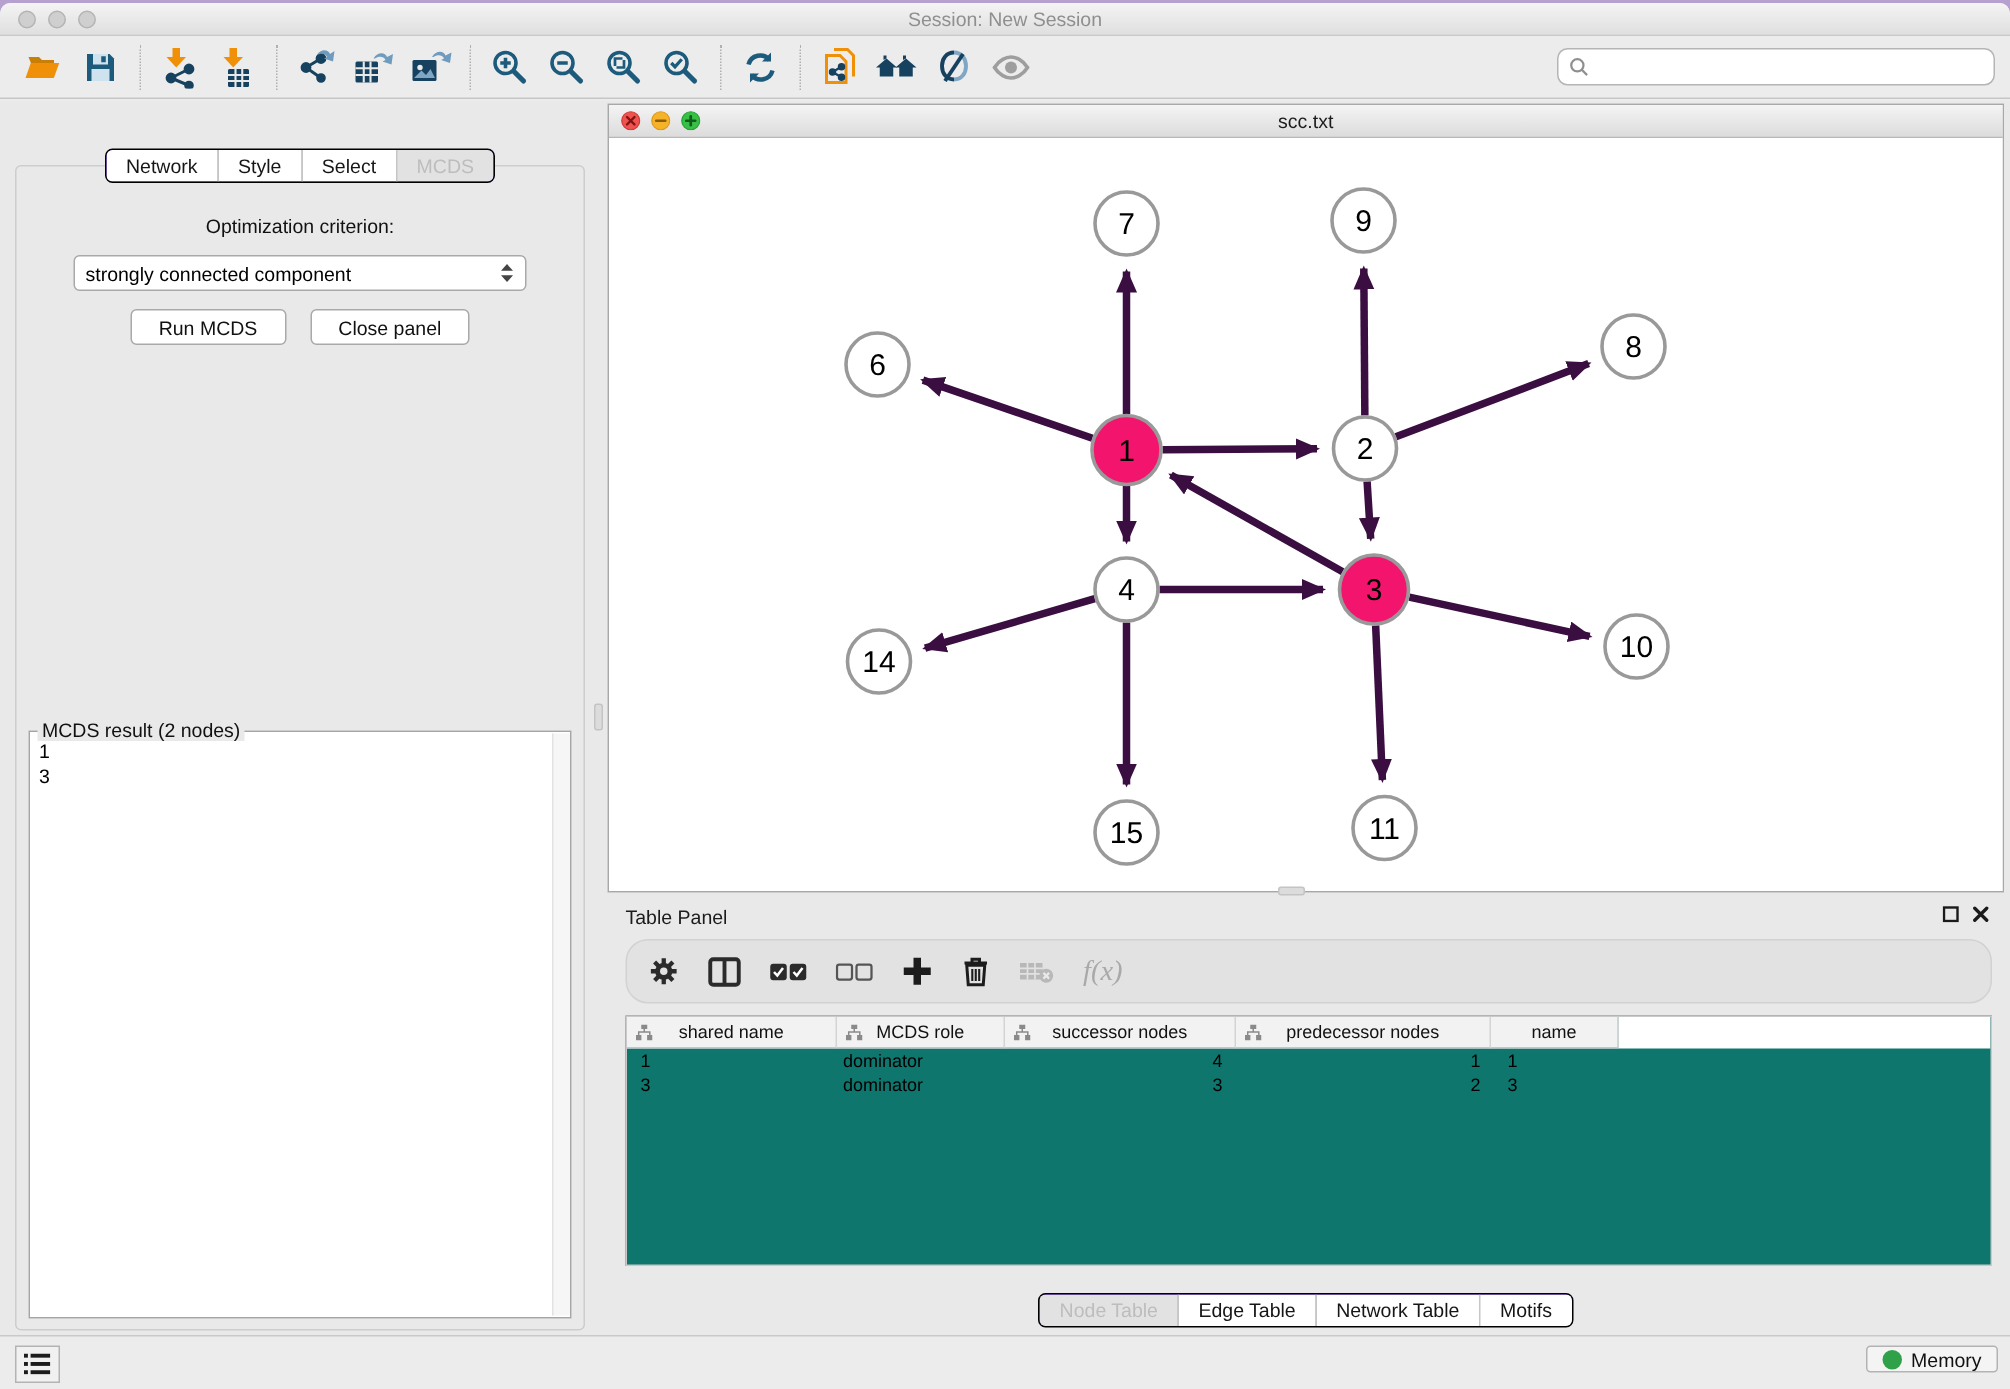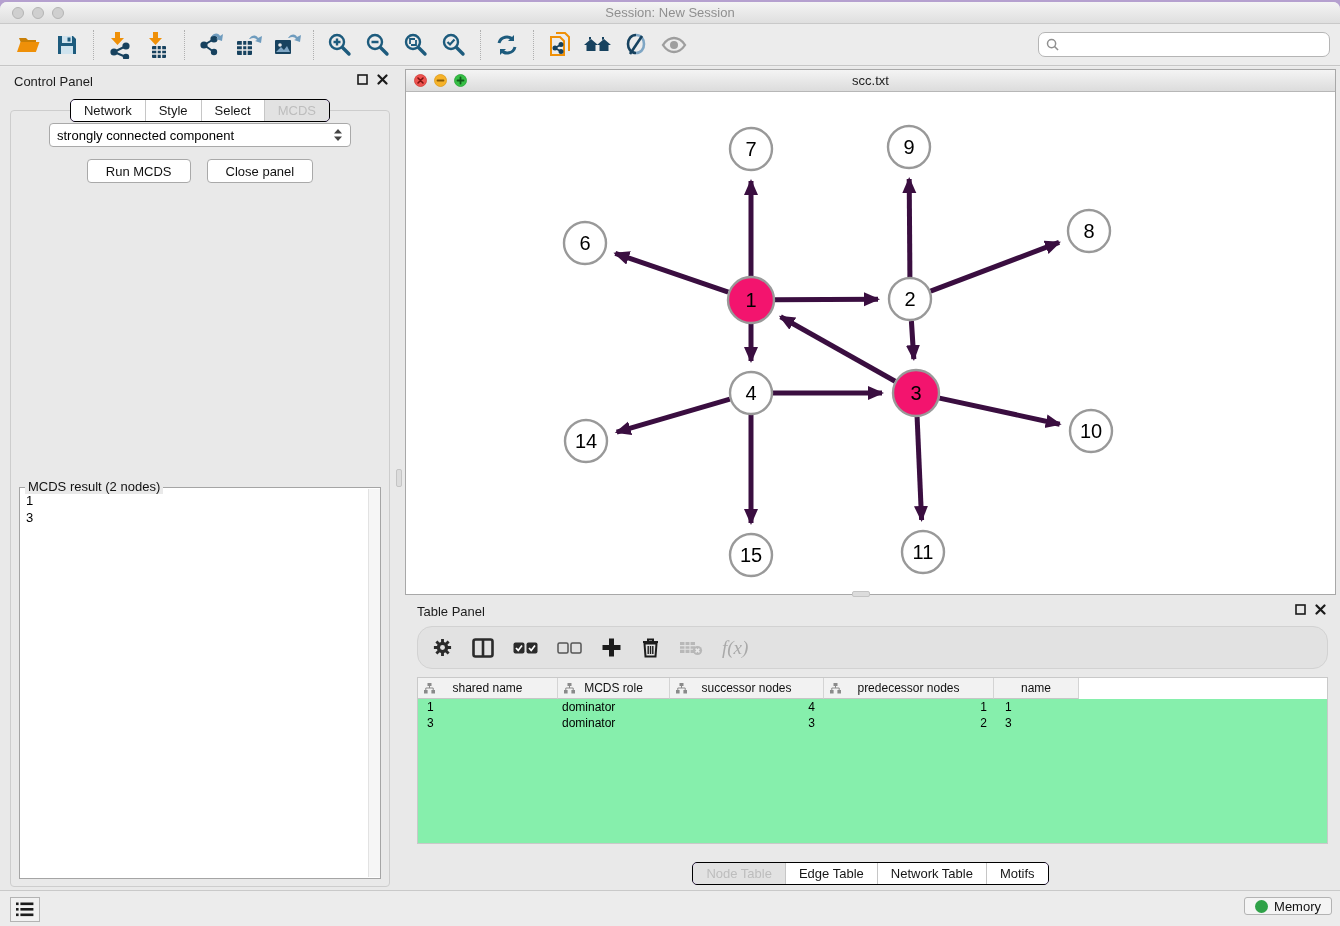--- a/index.html
+++ b/index.html
@@ -68,21 +68,21 @@
   .nw-canvas svg { width:100%; height:100%; display:block; }
 
   
   .table-panel { position:absolute; left:405px; top:532px; width:931px; height:290px; }
   .tp-toolbar { position:absolute; left:12px; right:8px; top:27px; height:43px;
                 background:#e2e2e2; border:1px solid #d2d2d2; border-radius:15px;
                 display:flex; align-items:center; padding-left:14px; gap:19px; }
   .tico { display:flex; align-items:center; justify-content:center; }
   .fx { font-family:"Liberation Serif", serif; font-style:italic; font-size:19px; color:#a9a9a9; }
   .tp-table { position:absolute; left:12px; right:8px; top:78px; height:167px;
-              background:#86efac; border:1px solid #c9c9c9; overflow:hidden; }
+              background:#0f766e; border:1px solid #c9c9c9; overflow:hidden; }
   .thead { display:flex; height:21px; }
   .th { position:relative; display:flex; align-items:center; justify-content:center;
         background:#f2f2f2; border-right:1px solid #d4d4d4; border-bottom:1px solid #c6c6c6;
         font-size:12px; color:#111; }
   .th .treeico { position:absolute; left:6px; top:5px; }
   .th-fill { flex:1; background:#fff; }
   .tr { display:flex; height:16px; }
   .td { font-size:12px; color:#000; line-height:16px; overflow:hidden; white-space:nowrap; }
   .c0 { width:140px; } .c1 { width:112px; } .c2 { width:154px; } .c3 { width:170px; } .c4 { width:85px; }
   .td.c0 { padding-left:9px; } .td.c1 { padding-left:4px; }
@@ -265,38 +265,28 @@
           <circle cx="6" cy="6" r="4.4" fill="none" stroke="#8f8f8f" stroke-width="1.6"></circle>
           <path d="M9.2 9.2L13 13" stroke="#8f8f8f" stroke-width="1.6"></path>
         </svg>
       <input type="text" placeholder="" style="">
     </div>
   </div>
 
   <div class="content">
 
     <div class="control-panel">
-      <div class="cp-header">
-        <div class="panel-title">Control Panel</div>
-        <div class="panel-btns">
-          <svg width="11" height="11" viewBox="0 0 11 11">
-              <rect x="1" y="1" width="9" height="9" fill="none" stroke="#1a1a1a" stroke-width="1.6"></rect>
-            </svg>
-          <svg width="11" height="11" viewBox="0 0 11 11">
-              <path d="M1.5 1.5l8 8M9.5 1.5l-8 8" stroke="#1a1a1a" stroke-width="2.2" stroke-linecap="round"></path>
-            </svg>
-        </div>
-      </div>
       <div class="cp-tabs-row"><div class="segctl" id="cp-tabs">
             <div class="seg">Network</div>
             <div class="seg">Style</div>
             <div class="seg">Select</div>
             <div class="seg active">MCDS</div>
           </div></div>
       <div class="cp-box">
+        <div class="opt-label">Optimization criterion:</div>
         <div class="dropdown">
           <span class="dd-val">strongly connected component</span>
           <svg width="10" height="14" viewBox="0 0 10 14">
               <path d="M1 5.5L5 1l4 4.5z" fill="#444"></path>
               <path d="M1 8.5L5 13l4-4.5z" fill="#444"></path>
             </svg>
         </div>
         <div class="btn-row">
           <div class="btn">Run MCDS</div>
           <div class="btn">Close panel</div>

